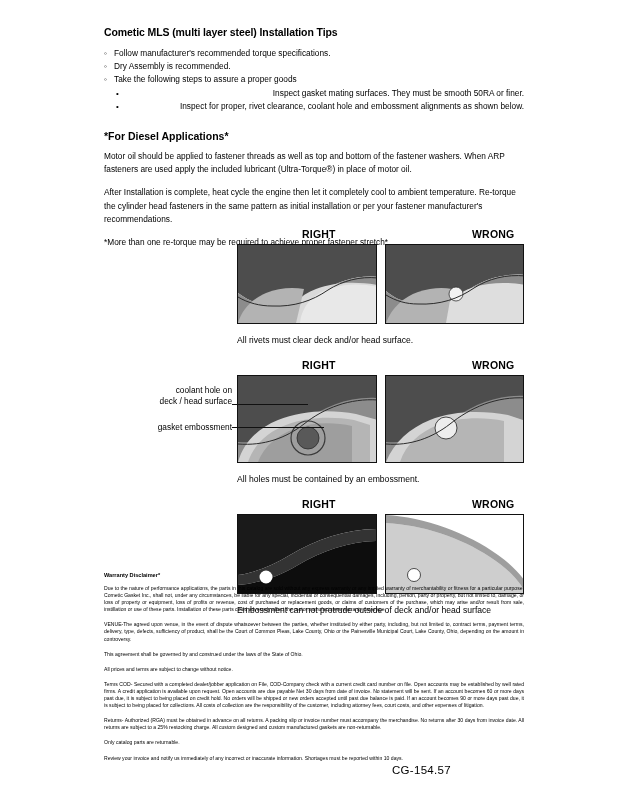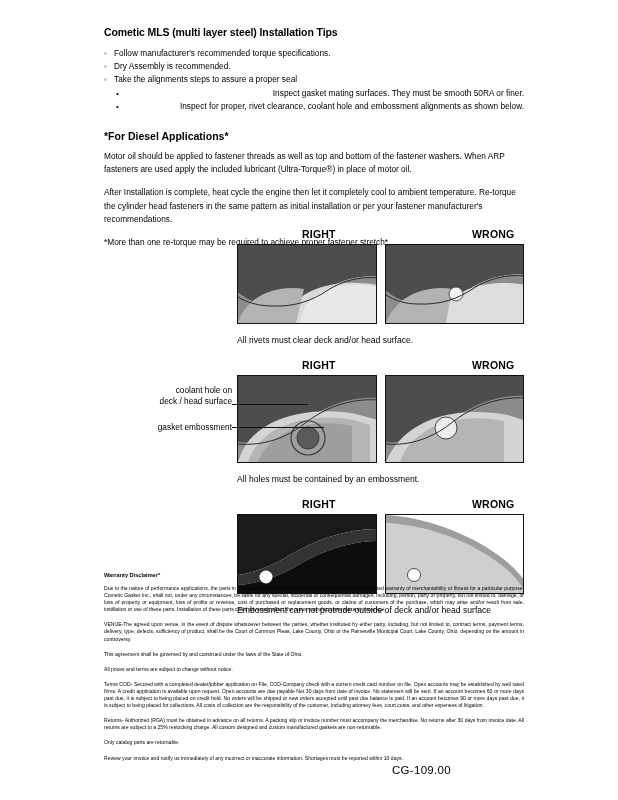--- a/index.html
+++ b/index.html
@@ -188,21 +188,21 @@
 <body>
 
 <div class="page">
 
   <div class="content">
     <h1 class="title">Cometic MLS (multi layer steel) Installation Tips</h1>
 
     <ul class="bullets">
       <li>Follow manufacturer's recommended torque specifications.</li>
       <li>Dry Assembly is recommended.</li>
-      <li>Take the alignments steps to assure a proper seal</li>
+      <li>Take the following steps to assure a proper goods</li>
     </ul>
     <ul class="subbullets">
       <li>Inspect gasket mating surfaces.  They must be smooth 50RA or finer.</li>
       <li>Inspect for proper, rivet clearance, coolant hole and embossment alignments as shown below.</li>
     </ul>
 
     <h2 class="subhead">*For Diesel Applications*</h2>
     <p class="body">Motor oil should be applied to fastener threads as well as top and bottom of the fastener washers. When ARP fasteners are used apply the included lubricant (Ultra-Torque®) in place of motor oil.</p>
     <p class="body">After Installation is complete, heat cycle the engine then let it completely cool to ambient temperature. Re-torque the cylinder head fasteners in the same pattern as initial installation or per your fastener manufacturer's recommendations.</p>
     <p class="body last">*More than one re-torque may be required to achieve proper fastener stretch*</p>
@@ -319,14 +319,14 @@
     <p>Due to the nature of performance applications, the parts in this catalog are sold without any express warranty or any implied warranty of merchantability or fitness for a particular purpose.  Cometic Gasket Inc., shall not, under any circumstances, be liable for any special, incidental or consequential damages, including, person, party or property, but not limited to, damage, or loss of property or equipment, loss of profits or revenue, cost of purchased or replacement goods, or claims of customers of the purchase, which may arise and/or result from sale, instillation or use of these parts.  Installation of these parts could adversely affect the motor manufacturers warranty coverage.</p>
     <p>VENUE-The agreed upon venue, in the event of dispute whatsoever between the parties, whether instituted by either party, including, but not limited to, contract terms, payment terms, delivery, type, defects, sufficiency of product, shall be the Court of Common Pleas, Lake County, Ohio or the Painesville Municipal Court, Lake County, Ohio, depending on the amount in controversy.</p>
     <p>This agreement shall be governed by and construed under the laws of the State of Ohio.</p>
     <p>All prices and terms are subject to change without notice.</p>
     <p>Terms COD- Secured with a completed dealer/jobber application on File, COD-Company check with a current credit card number on file.  Open accounts may be established by well rated firms.  A credit application is available upon request.  Open accounts are due payable Net 30 days from date of invoice.  No statement will be sent.  If an account becomes 60 or more days past due, it is subject to being placed on credit hold.  No orders will be shipped or new orders accepted until past due balance is paid.  If an account becomes 90 or more days past due, it is subject to being placed for collections.  All costs of collection are the responsibility of the customer, including attorney fees, court costs, and other expenses of litigation.</p>
     <p>Returns- Authorized (RGA) must be obtained in advance on all returns.  A packing slip or invoice number must accompany the merchandise.  No returns after 30 days from invoice date.  All returns are subject to a 25% restocking charge.  All custom designed and custom manufactured gaskets are non-returnable.</p>
     <p>Only catalog parts are returnable.</p>
     <p>Review your invoice and notify us immediately of any incorrect or inaccurate information.  Shortages must be reported within 10 days.</p>
   </div>
 
-  <div class="docnum">CG-109.00</div>
+  <div class="docnum">CG-154.57</div>
 </div>
 
 </body></html>

